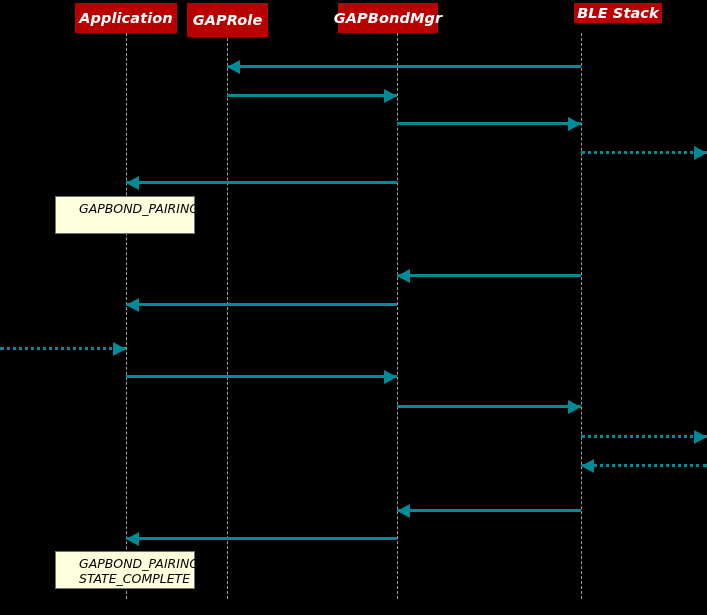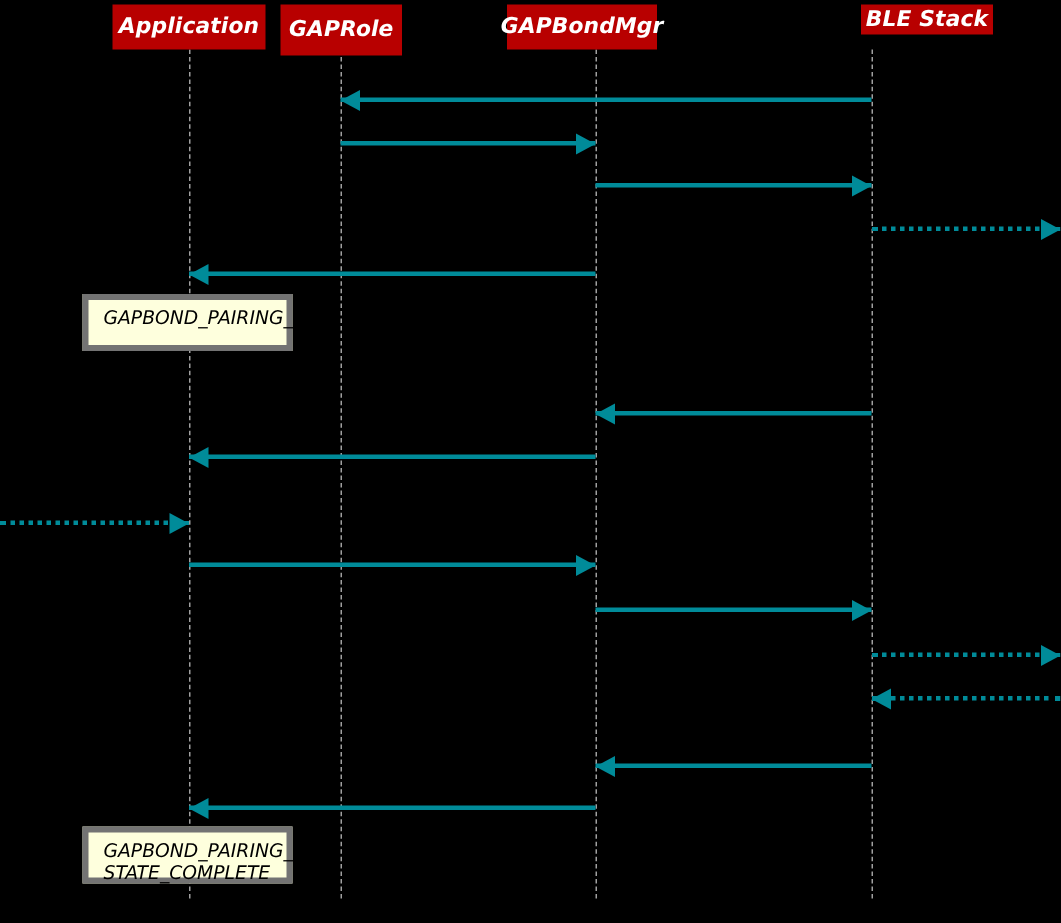--- a/index.html
+++ b/index.html
@@ -62,26 +62,26 @@
   }
   .arrowhead.left {
     border-top: 7px solid transparent;
     border-bottom: 7px solid transparent;
     border-right: 13px solid #008B99;
   }
   
   .note {
     position: absolute;
     background: #FEFFDD;
-    border: 4px solid #737373;
+    border: 1px solid #737373;
     color: #000000;
     font-size: 12.5px;
     font-family: "DejaVu Sans", sans-serif;
     line-height: 15px;
-    padding: 4px 6px 4px 10px;
+    padding: 4px 6px 4px 23px;
     white-space: pre;
   }
 </style>
 </head>
 <body>
 
 <div id="diagram">
     <div class="lifeline" style="left: 126px; top: 33px; height: 566px;"></div>
     <div class="lifeline" style="left: 227px; top: 33px; height: 566px;"></div>
     <div class="lifeline" style="left: 397px; top: 33px; height: 566px;"></div>

